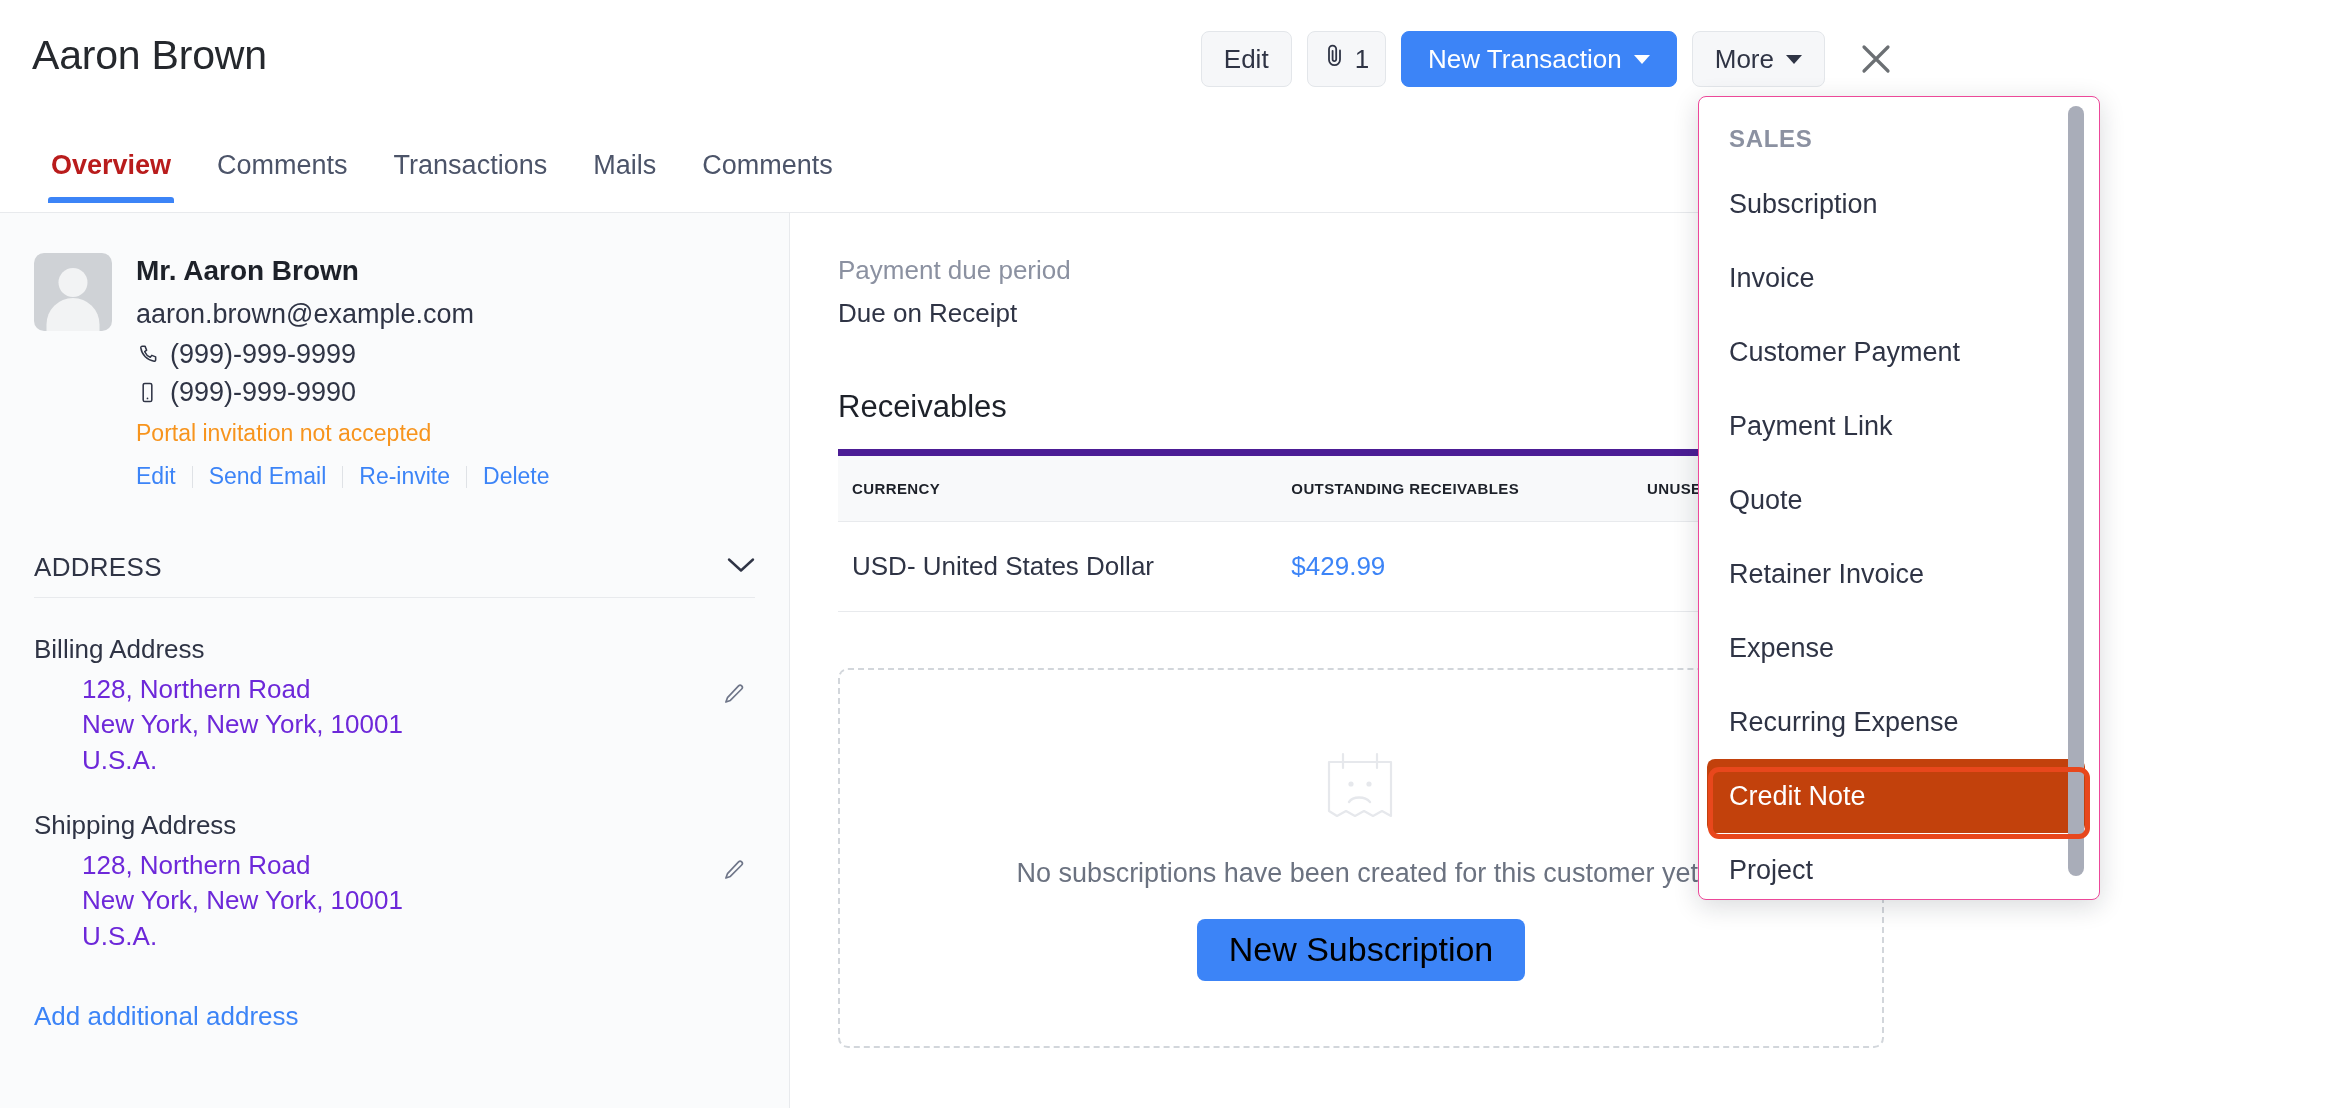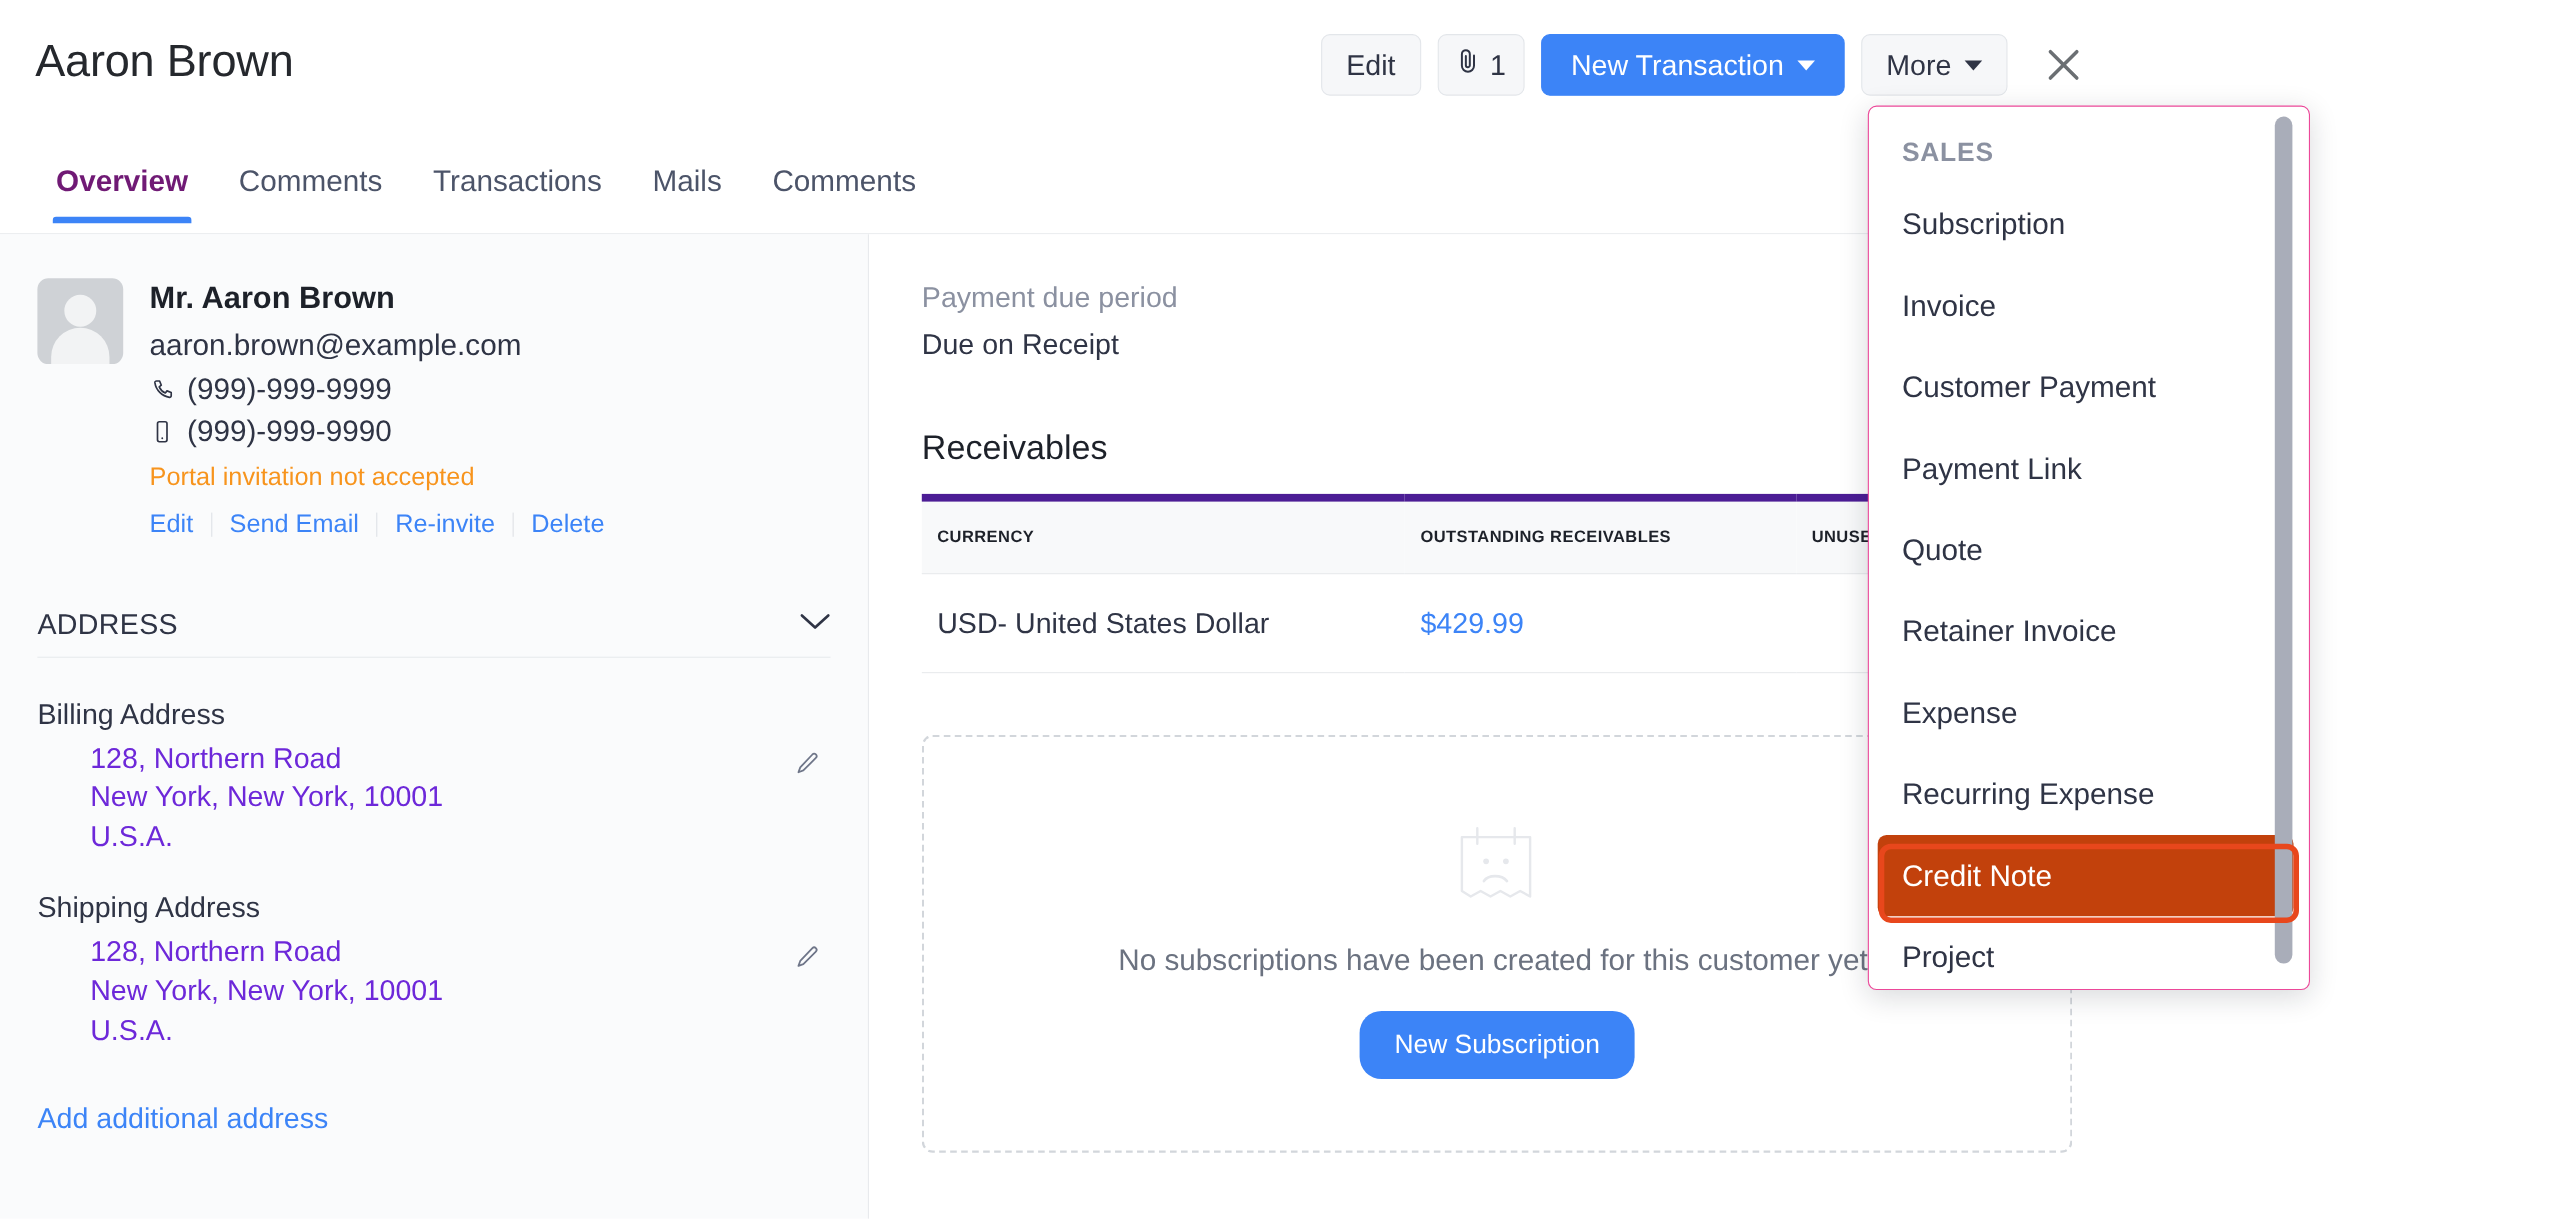--- a/index.html
+++ b/index.html
@@ -50,21 +50,21 @@
 
   
   .tabs {
     position: absolute; top: 150px; left: 0; right: 0; height: 62px;
     display: flex; align-items: flex-start; padding-left: 28px; gap: 0;
   }
   .tab {
     position: relative; font-size: 27px; color: #4c5469;
     padding: 0 23px 22px 23px; cursor: pointer; white-space: nowrap;
   }
-  .tab.active { color: #701a75; font-weight: bold; text-align: center; }
+  .tab.active { color: #b91c1c; font-weight: bold; text-align: center; }
   .tab.active::after {
     content: ""; position: absolute; left: 20px; right: 20px; bottom: 0;
     height: 6px; background: #3c84f7; border-radius: 3px 3px 0 0;
   }
   .tabs-underline {
     position: absolute; top: 212px; left: 0; right: 0; height: 1px;
     background: #e8eaed;
   }
 
   
@@ -143,22 +143,22 @@
   td .amount-link { color: #3c84f7; text-decoration: none; cursor: pointer; }
 
   .empty-card {
     margin-top: 56px; border: 2px dashed #d2d6db; border-radius: 10px;
     height: 380px; display: flex; flex-direction: column; align-items: center;
     justify-content: center; gap: 0;
   }
   .empty-icon { margin-bottom: 22px; }
   .empty-text { font-size: 27px; color: #6b7280; margin-bottom: 30px; }
   .btn-new-sub {
-    background: #3c84f7; color: #ffffff; border: none; border-radius: 20px;
-    height: 62px; padding: 0 32px; font-size: 24px; cursor: pointer;
+    background: #3c84f7; color: #000000; border: none; border-radius: 8px;
+    height: 62px; padding: 0 32px; font-size: 34px; cursor: pointer;
     font-family: "Liberation Sans", sans-serif;
   }
 
   
   .dropdown {
     position: absolute; left: 1698px; top: 96px; width: 402px; height: 804px;
     background: #ffffff; border: 1px solid #ec4899; border-radius: 8px;
     box-shadow: 0 6px 26px rgba(20,25,40,0.16); z-index: 50; overflow: hidden;
   }
   .dropdown-inner { padding: 16px 0 0 0; }

